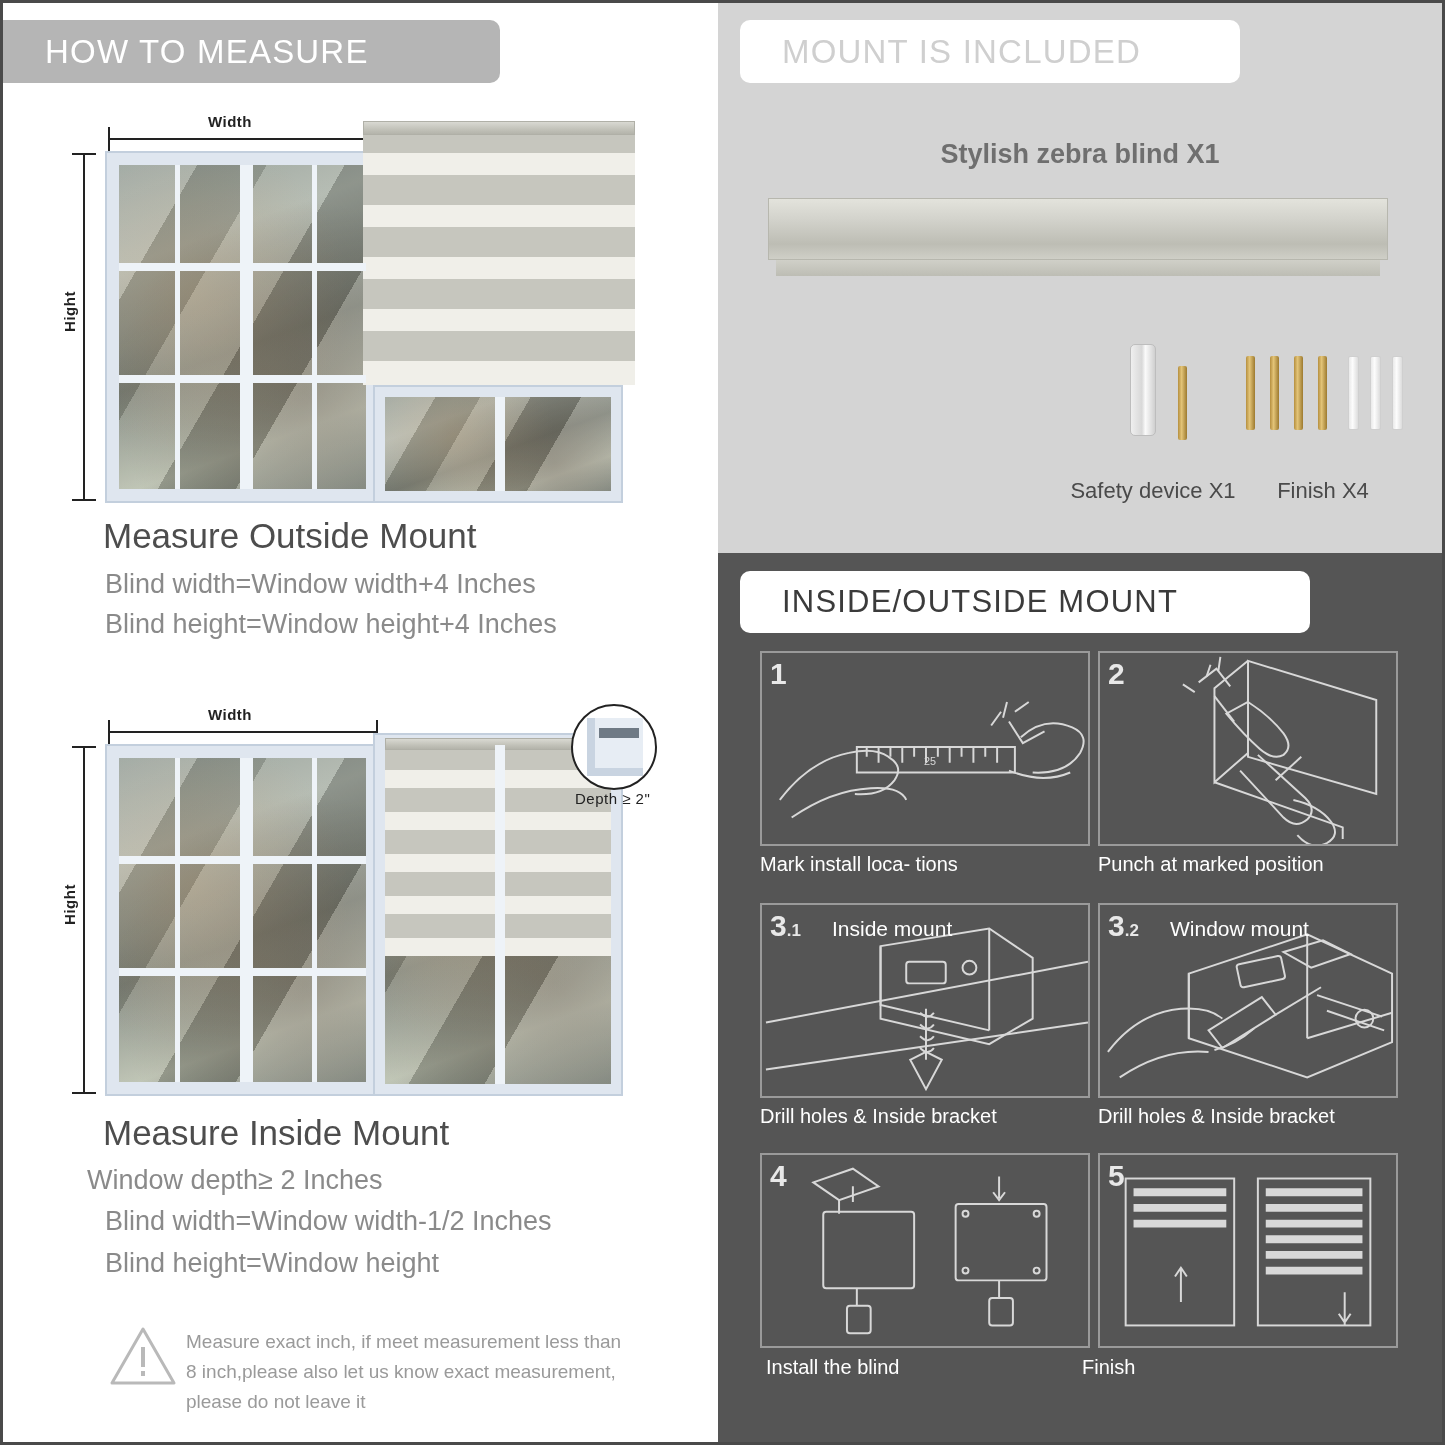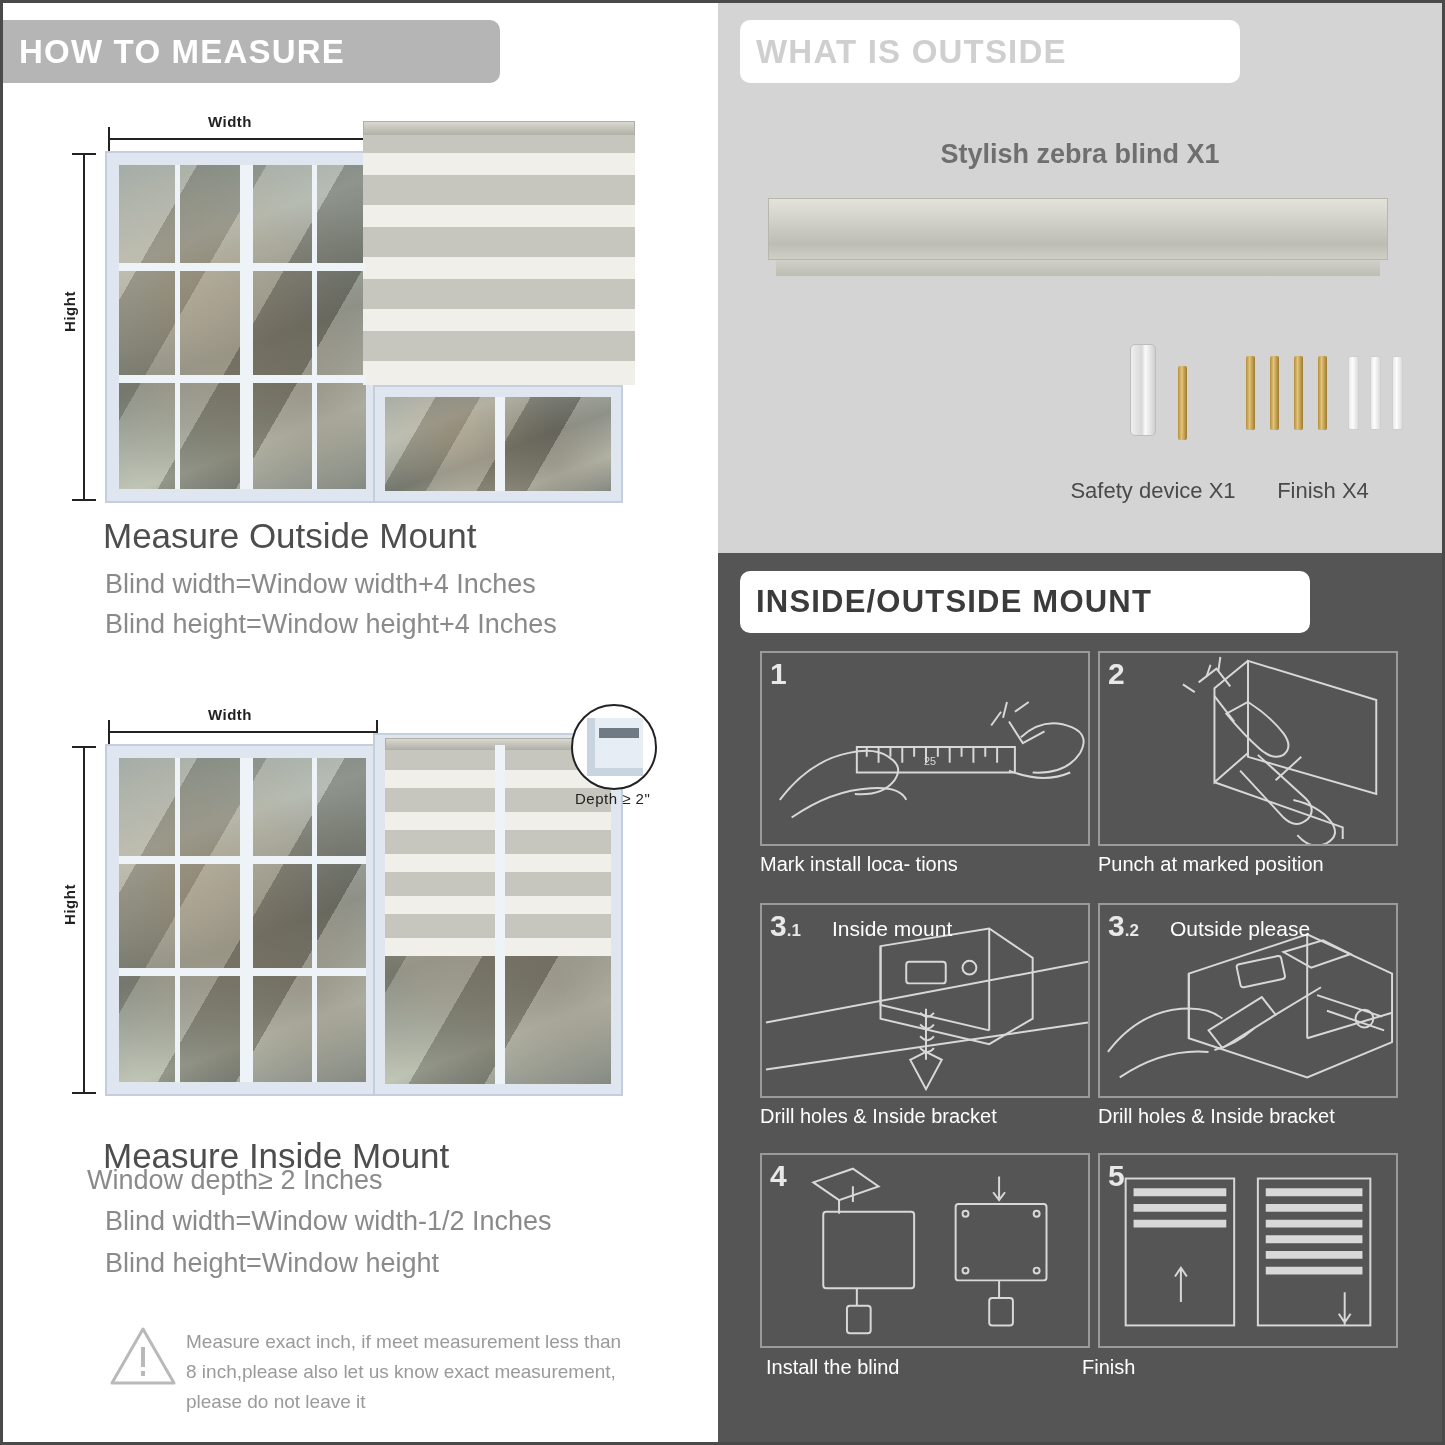--- a/index.html
+++ b/index.html
@@ -18,23 +18,23 @@
 
   
   #left-col {
     position: absolute; left: 0; top: 0;
     width: 712px; height: 1439px;
     background: #ffffff;
   }
   .section-tab {
     position: absolute;
     display: flex; align-items: center;
-    padding: 0 16px;
+    padding: 0 42px;
     border-radius: 0 10px 10px 0;
-    font-weight: bold;
+    font-weight: normal;
     letter-spacing: 1.2px;
   }
   #tab-how-to-measure {
     left: 0; top: 17px; width: 497px; height: 63px;
     background: #b5b5b5;
     color: #ffffff;
     font-size: 33px;
   }
 
   
@@ -315,38 +315,38 @@
       </div>
       <div class="headrail" style="left:322px; top:30px; width:226px; height:12px;"></div>
 
       <div style="position:absolute; left:508px; top:-4px; width:86px; height:86px; border:2px solid #222; border-radius:50%; overflow:hidden; background:#ffffff;">
         <div style="position:absolute; left:14px; top:12px; width:56px; height:58px; border-left:8px solid #c9d4e1; border-bottom:8px solid #c9d4e1; background:#e7edf4;"></div>
         <div style="position:absolute; left:26px; top:22px; width:40px; height:10px; background:#6f7a85;"></div>
       </div>
       <div class="dim-label" style="left:512px; top:82px; font-weight:normal;">Depth ≥ 2"</div>
     </div>
 
-    <div class="heading-lg" style="left:100px; top:1110px;margin-top:23px;">Measure Inside Mount</div>
+    <div class="heading-lg" style="left:100px; top:1110px;">Measure Inside Mount</div>
     <div class="body-line" style="left:84px; top:1162px;text-align:center;">Window depth≥ 2 Inches</div>
     <div class="body-line" style="left:102px; top:1203px;">Blind width=Window width-1/2 Inches</div>
     <div class="body-line" style="left:102px; top:1245px;">Blind height=Window height</div>
 
     <div class="note-box" style="left:105px; top:1320px; width:560px; height:90px;">
       <svg width="70" height="66" viewBox="0 0 70 66" style="position:absolute;left:0;top:0;">
         <polygon points="35,6 66,60 4,60" fill="none" stroke="#b9b9b9" stroke-width="3" stroke-linejoin="round"></polygon>
         <rect x="33" y="24" width="4" height="20" fill="#b9b9b9"></rect>
         <rect x="33" y="48" width="4" height="5" fill="#b9b9b9"></rect>
       </svg>
       <div class="note-text" style="left:78px; top:4px;">Measure exact inch, if meet measurement less than 8 inch,please also let us know exact measurement, please do not leave it</div>
     </div>
   </div>
 
   <div id="right-top">
     <div class="section-tab" id="tab-included">
-      <span>WHAT IS OUTSIDE</span>
+      <span>MOUNT IS INCLUDED</span>
     </div>
 
     <div id="included-title">Stylish zebra blind X1</div>
 
     <div id="included-blind">
       <div class="rail-top"></div>
       <div class="rail-bottom"></div>
     </div>
 
 
@@ -452,21 +452,21 @@
             <path d="M20 176 q44 -30 90 -26"></path>
             <path d="M110 128 l54 -34 l14 18 l-54 34z"></path>
             <path d="M178 112 l46 -28"></path>
             <path d="M116 148 q22 -6 40 -22"></path>
           </g>
         </svg>
       </div>
       <div class="step-num">
         <span>3</span><small>.2</small>
       </div>
-      <div class="step-sub" style="left:70px;">Outside please</div>
+      <div class="step-sub" style="left:70px;">Window mount</div>
     </div>
     <div class="step-caption" style="left:380px; top:552px;">Drill holes &amp;  Inside bracket</div>
 
     <div class="step-card" style="left:42px; top:600px; width:330px; height:195px;">
       <div class="sketch">
         <svg viewBox="0 0 330 195" preserveAspectRatio="none">
           <g fill="none" stroke="#d8d8d8" stroke-width="2">
             <path d="M52 28 l40 -14 l26 18 l-40 14z"></path>
             <path d="M78 46 v14 M92 32 v16"></path>
             <rect x="62" y="58" width="92" height="78" rx="3"></rect>

